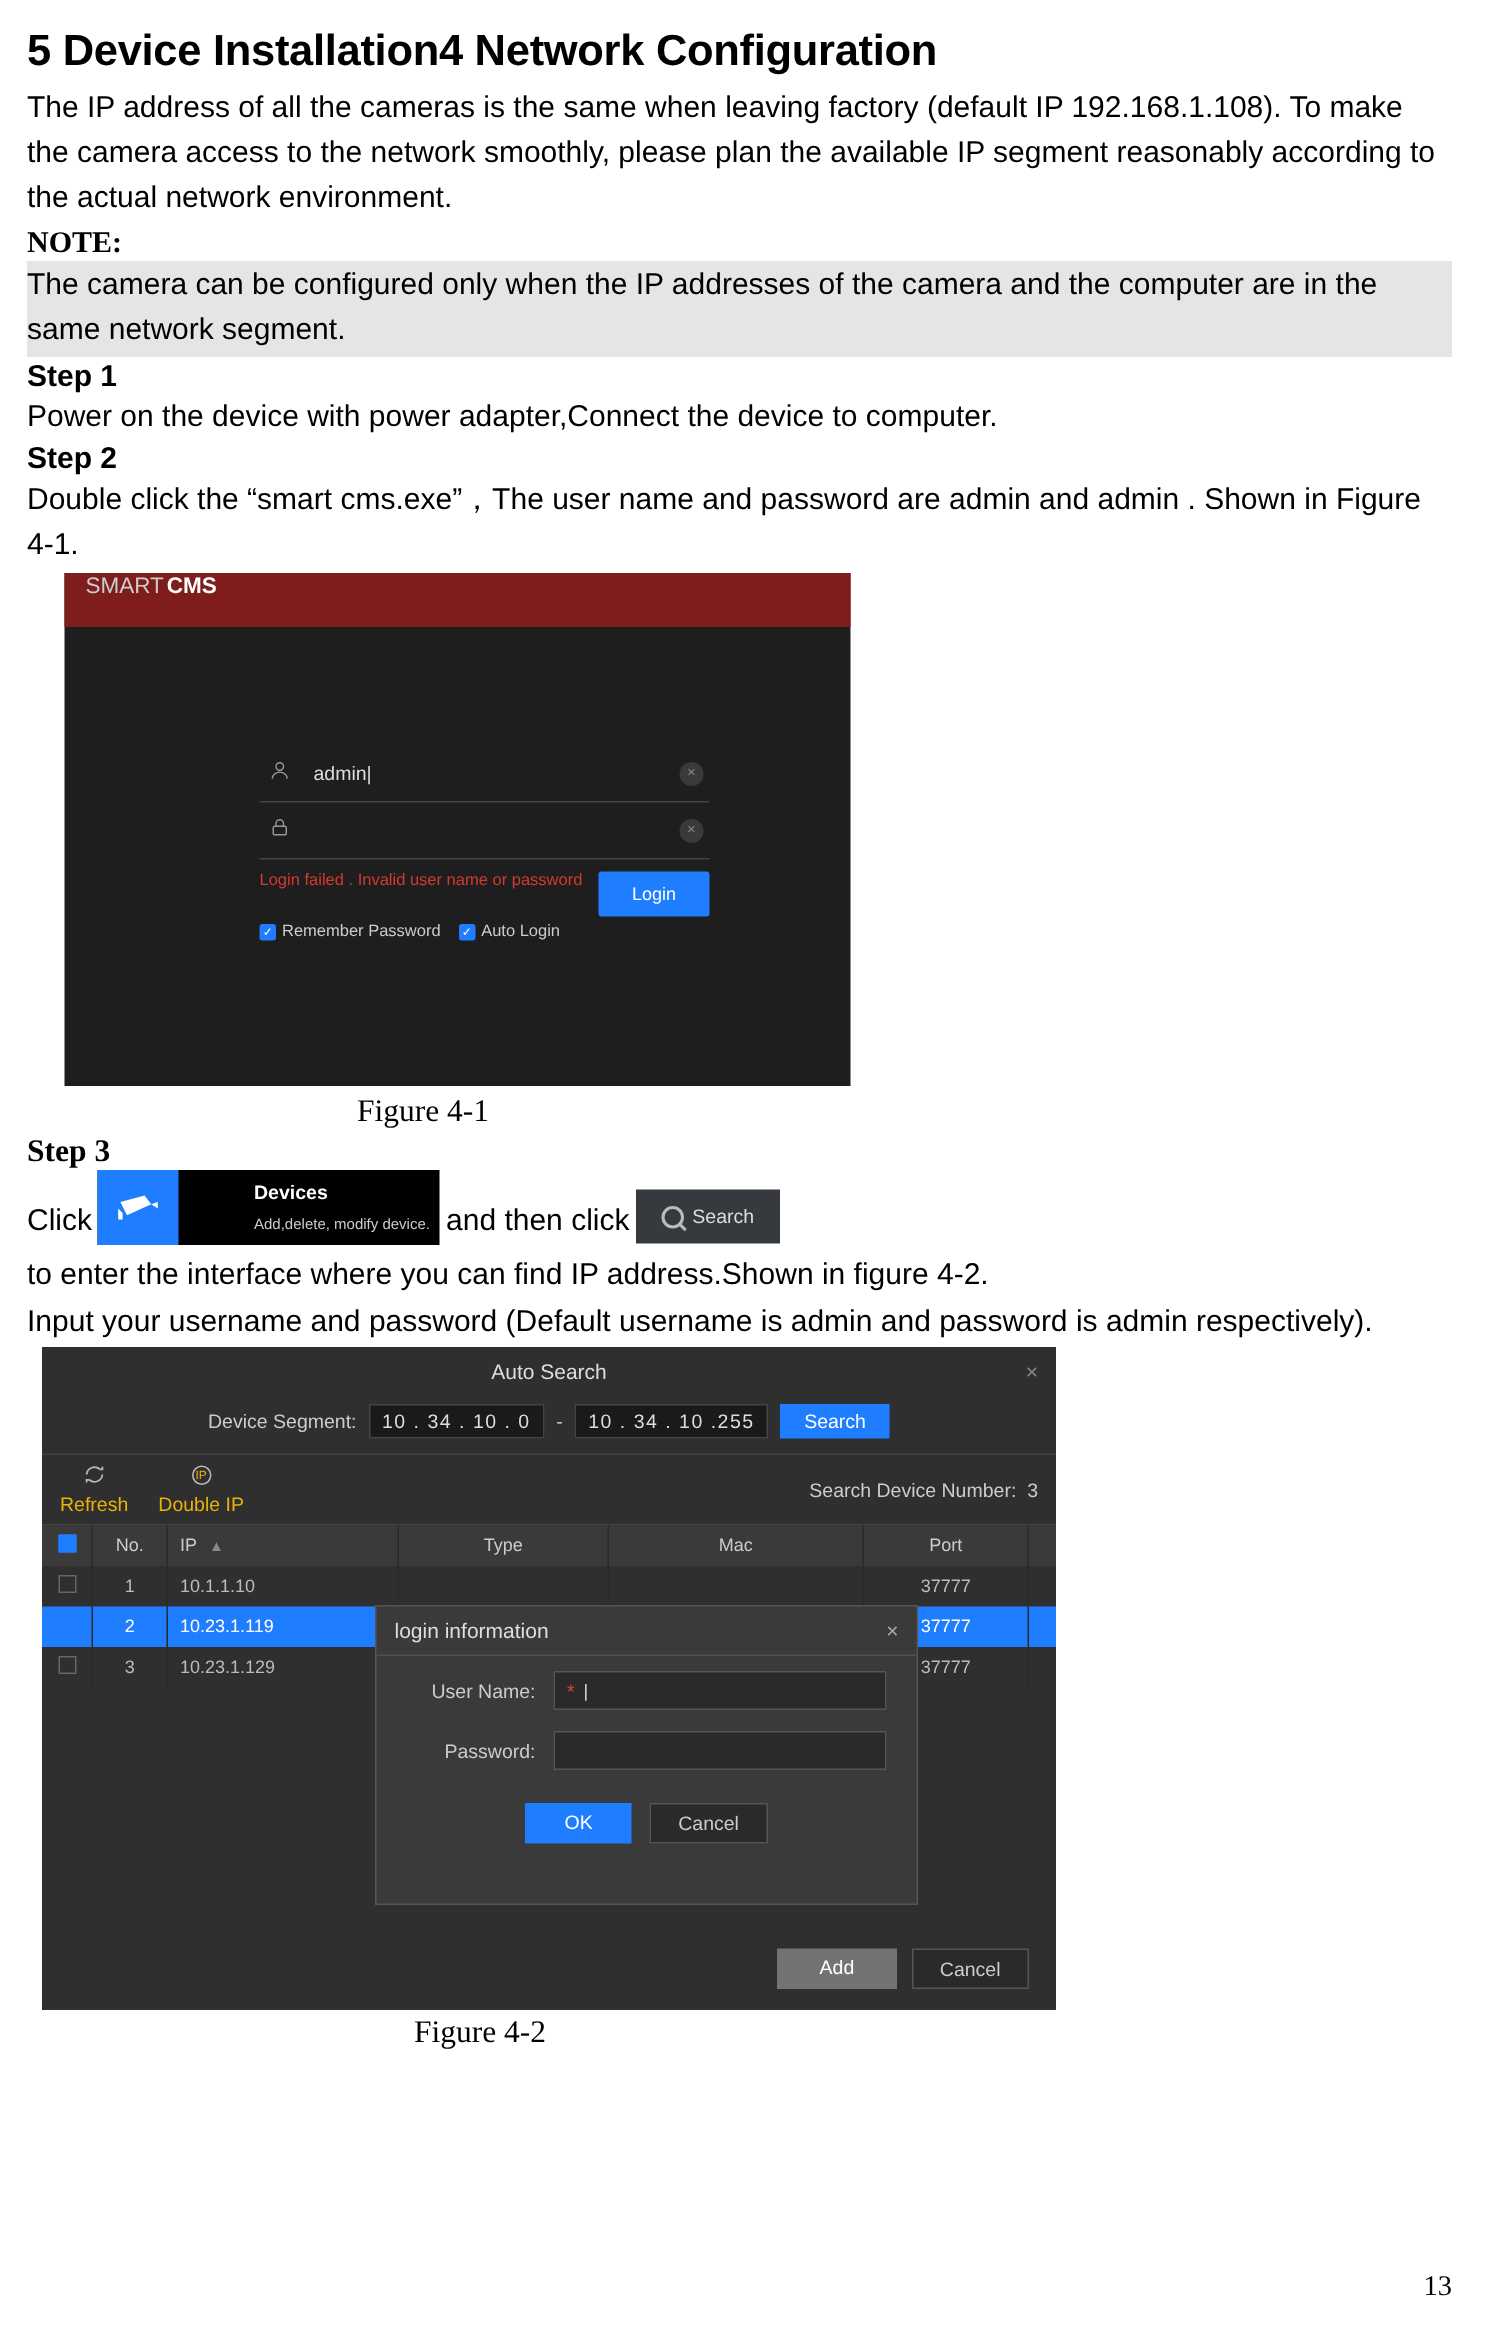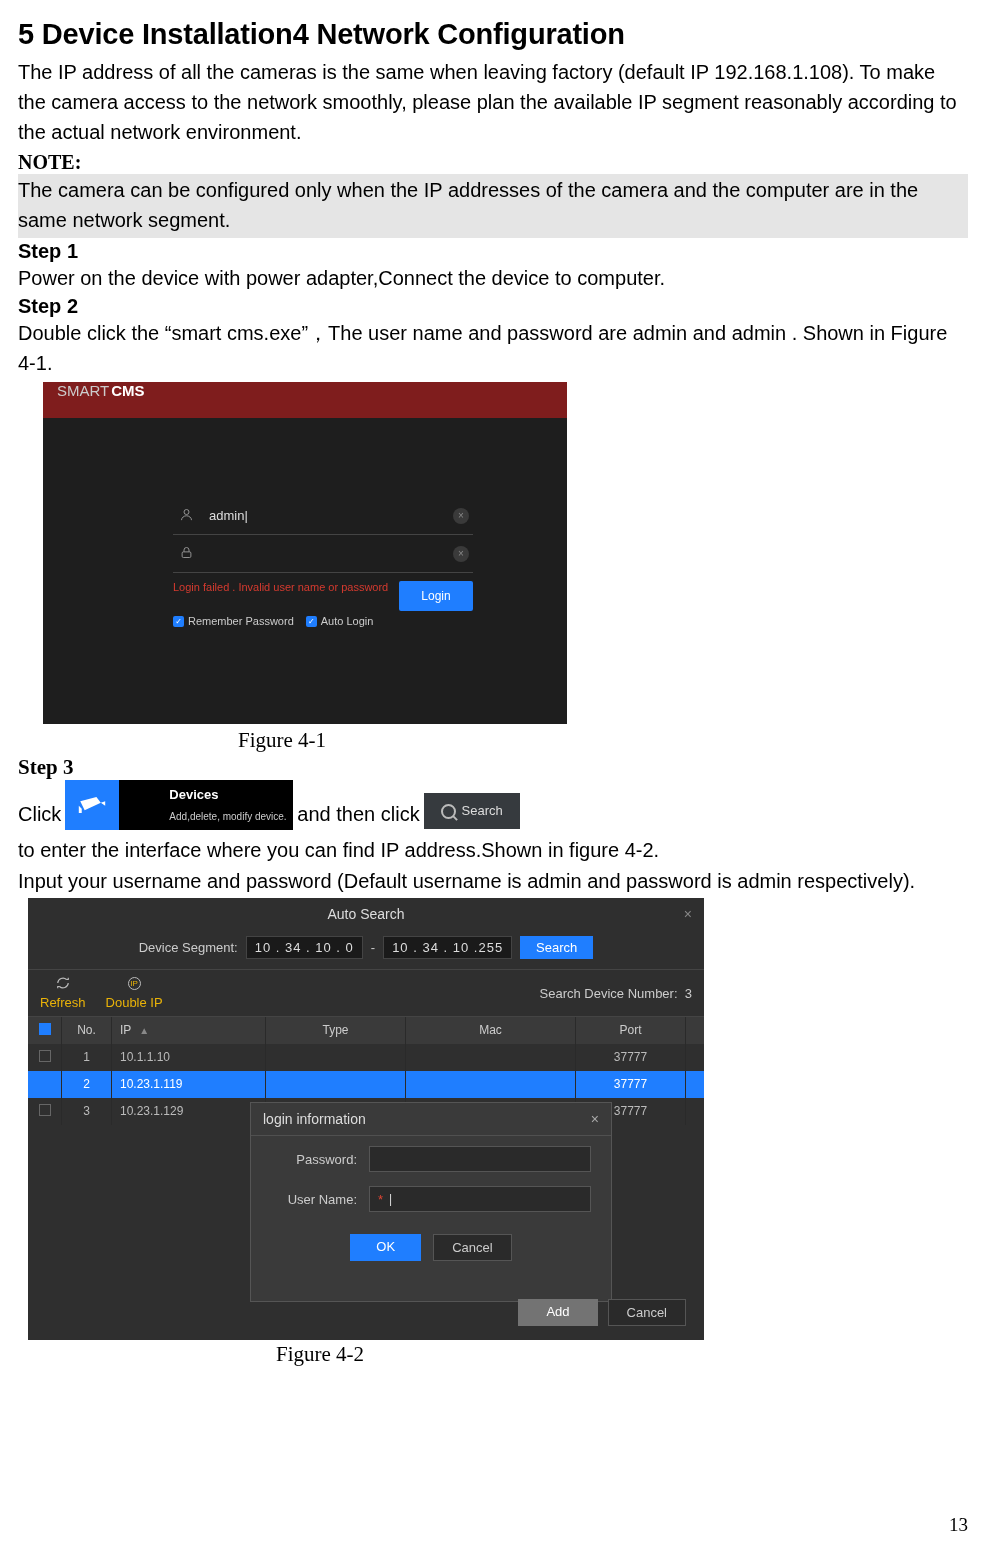--- a/index.html
+++ b/index.html
@@ -55,21 +55,21 @@
     .tool-item { display:flex; align-items:center; gap:5px; color:#eab308;flex-direction:column; }
     .thead { display:flex; background:#3a3a3a; font-size:12px; color:#ccc; }
     .thead > div, .trow > div { padding:6px 8px; border-right:1px solid #2a2a2a; }
     .c-chk{width:34px; text-align:center;} .c-no{width:50px; text-align:center;} .c-ip{width:154px;} .c-type{width:140px; text-align:center;} .c-mac{width:170px; text-align:center;} .c-port{width:110px; text-align:center;}
     .trow { display:flex; font-size:12px; background:#2f2f2f; color:#bbb; }
     .trow.sel { background:#1f7eff; color:#fff; }
     .cbox { width:12px; height:12px; border:1px solid #666; display:inline-block; }
     .cbox.on { background:#1f7eff; border-color:#1f7eff; }
     .sort-arrow { color:#888; margin-left:8px; font-size:10px; }
 
-    .login-modal { position:absolute; left:222px; top:204px; width:362px; height:200px; background:#3a3a3a; border:1px solid #555; }
+    .login-modal { position:absolute; left:222px; top:172px; width:362px; height:200px; background:#3a3a3a; border:1px solid #555; }
     .lm-title { display:flex; justify-content:space-between; padding:8px 12px; font-size:14px; color:#ddd; border-bottom:1px solid #505050; }
     .lm-row { display:flex; align-items:center; padding:10px 20px 4px; gap:12px; }
     .lm-row label { width:86px; text-align:right; font-size:13px; color:#ccc; }
     .lm-input { flex:1; height:26px; background:#2a2a2a; border:1px solid #555; display:flex; align-items:center; padding:0 8px; }
     .asterisk { color:#d43; margin-right:6px; font-size:13px; }
     .cursor { color:#ddd; }
     .lm-btns { display:flex; justify-content:center; gap:12px; margin-top:18px; }
     .btn-ok { background:#1f7eff; color:#fff; padding:5px 26px; font-size:13px; }
     .btn-cancel { background:#2a2a2a; color:#ccc; padding:5px 18px; border:1px solid #555; font-size:13px; }
     .bottom-btns { position:absolute; right:18px; bottom:14px; display:flex; gap:10px; }
@@ -218,30 +218,30 @@
         <div class="c-port">37777</div>
       </div>
     </div>
 
   <div class="login-modal">
     <div class="lm-title">
       <span>login information</span>
       <span style="color:#aaa">×</span>
     </div>
     <div class="lm-row">
-      <label>Password:</label>
-      <div class="lm-input"></div>
-    </div>
-    <div class="lm-row">
       <label>User Name:</label>
       <div class="lm-input">
         <span class="asterisk">*</span>
         <span class="cursor">|</span>
       </div>
     </div>
+    <div class="lm-row">
+      <label>Password:</label>
+      <div class="lm-input"></div>
+    </div>
     <div class="lm-btns">
       <span class="btn-ok">OK</span>
       <span class="btn-cancel">Cancel</span>
     </div>
   </div>
 
   <div class="bottom-btns">
     <span class="add">Add</span>
     <span class="cancel">Cancel</span>
   </div>

